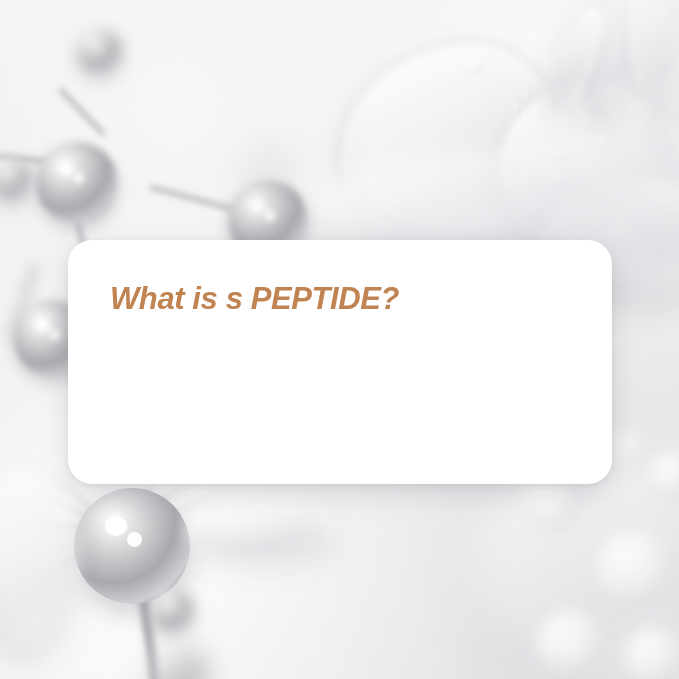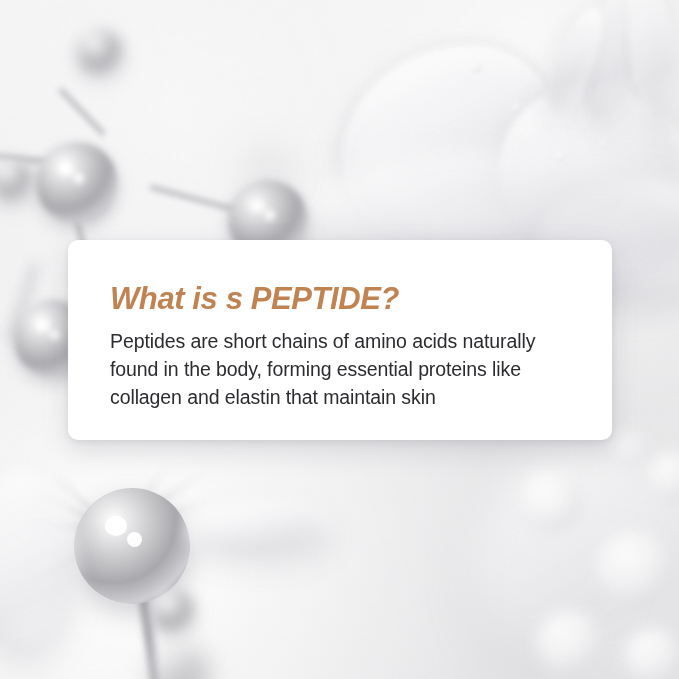--- a/index.html
+++ b/index.html
@@ -115,23 +115,23 @@
     background: linear-gradient(90deg, rgba(186,186,192,0.9), rgba(236,236,240,0.2));
     transform-origin: 0 50%;
   }
 
   
   #info-card {
     position: absolute;
     left: 68px;
     top: 240px;
     width: 544px;
-    height: 200px;
-    background: #ffffff;
-    border-radius: 10px;
+    height: 244px;
+    background: #ffffff;
+    border-radius: 24px;
     box-shadow:
       0 10px 26px rgba(120,120,130,0.22),
       0 2px 6px rgba(120,120,130,0.14);
     box-sizing: border-box;
     padding: 42px 40px 0 42px;
   }
 
   #card-heading {
     margin: 0 0 12px 0;
     font-family: "Liberation Sans", sans-serif;
@@ -246,16 +246,15 @@
     <div class="bokeh" style="left:648px; top:452px; width:48px; height:48px;"></div>
     <div class="bokeh" style="left:520px; top:470px; width:62px; height:62px;"></div>
     <div class="bokeh" style="left:596px; top:530px; width:76px; height:76px;"></div>
     <div class="bokeh" style="left:536px; top:610px; width:66px; height:66px;"></div>
     <div class="bokeh" style="left:624px; top:628px; width:58px; height:58px;"></div>
     <div class="bokeh" style="left:612px; top:432px; width:34px; height:34px; opacity:.6;"></div>
   </div>
 
   <div id="info-card">
     <h1 id="card-heading">What is s PEPTIDE?</h1>
-    <p id="card-body">Peptides are short chains of amino acids naturally found in the body, forming essential proteins like collagen and elastin that maintain skin</p>
   </div>
 
 </div>
 
 </body></html>

